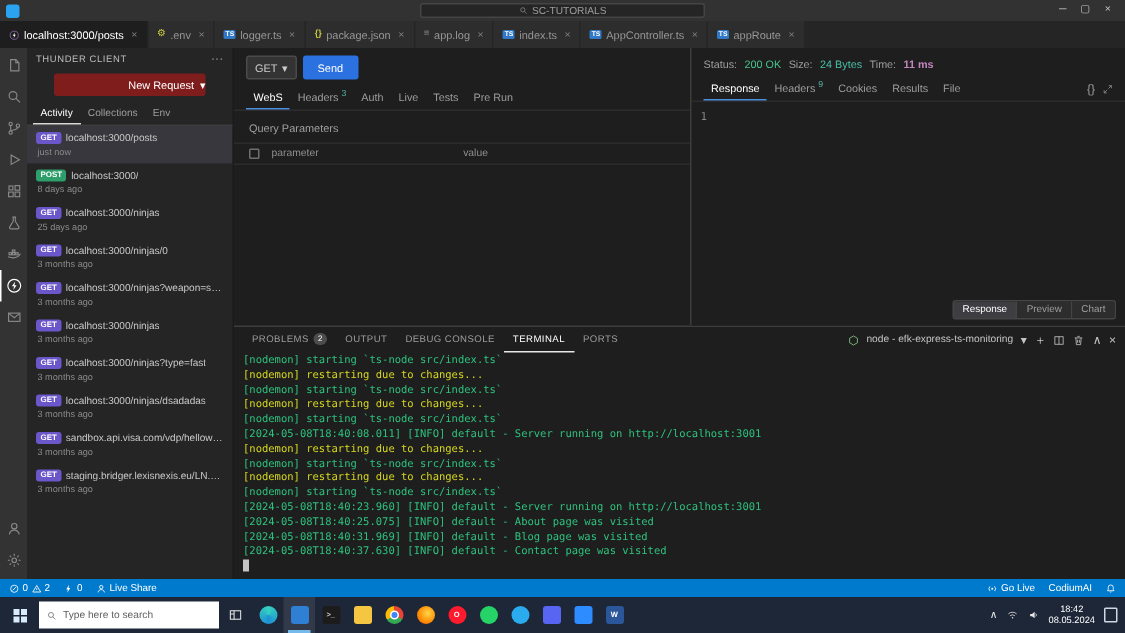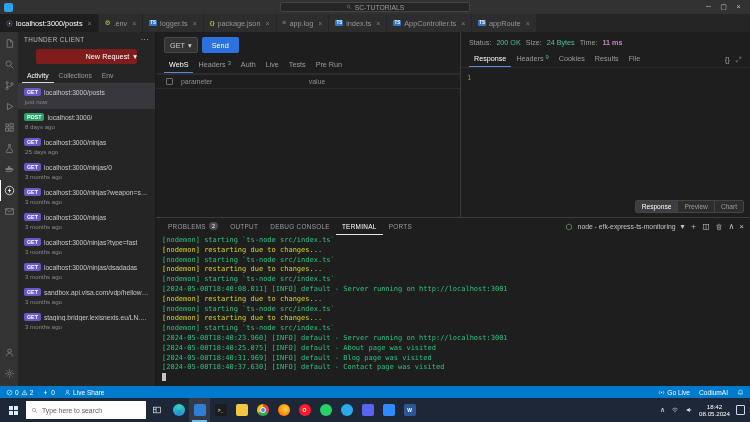--- a/index.html
+++ b/index.html
@@ -388,20 +388,21 @@
               <div class="rtab">
                 <span>Live</span>
               </div>
               <div class="rtab">
                 <span>Tests</span>
               </div>
               <div class="rtab">
                 <span>Pre Run</span>
               </div>
             </div>
+          <div class="section-title">Query Parameters</div>
           <div class="param-header">
             <span class="cb"></span>
             <span class="col-param" id="col-param">parameter</span>
             <span id="col-value">value</span>
           </div>
         </div>
 
         <div class="response-pane">
           <div class="status-row">
             <span class="st-label">Status:</span>

